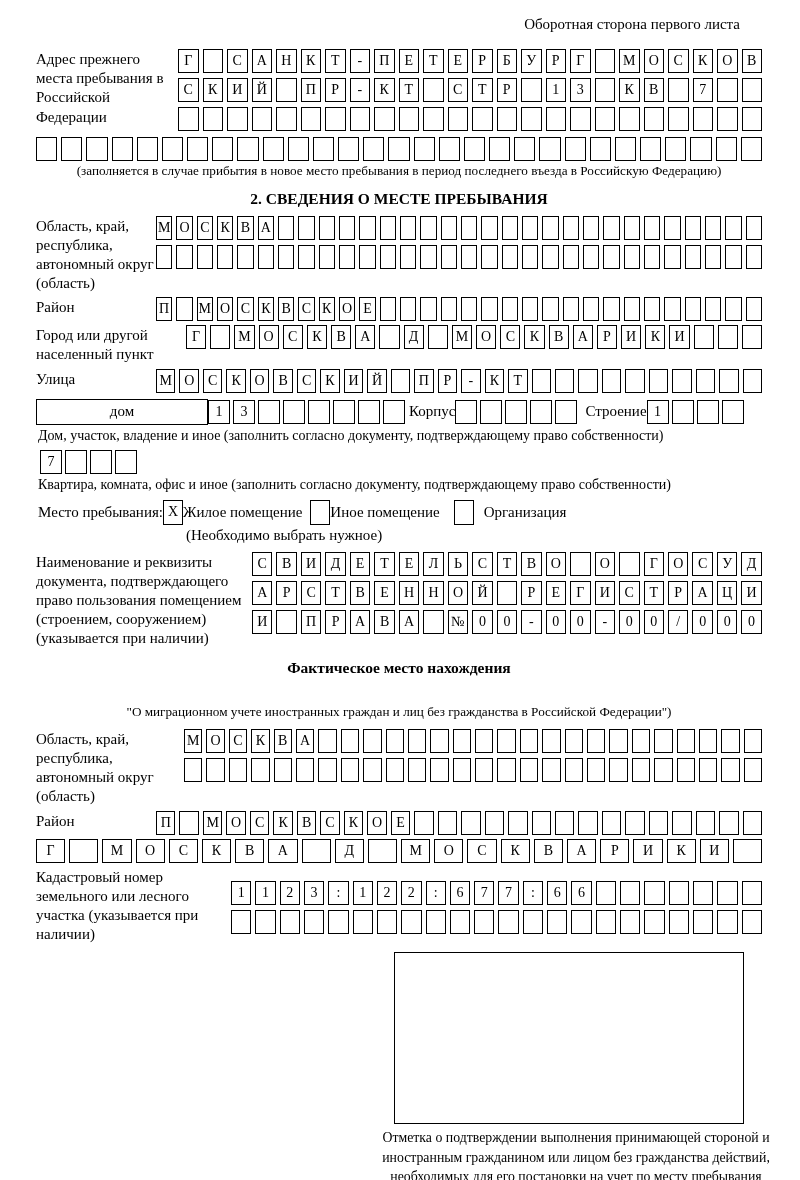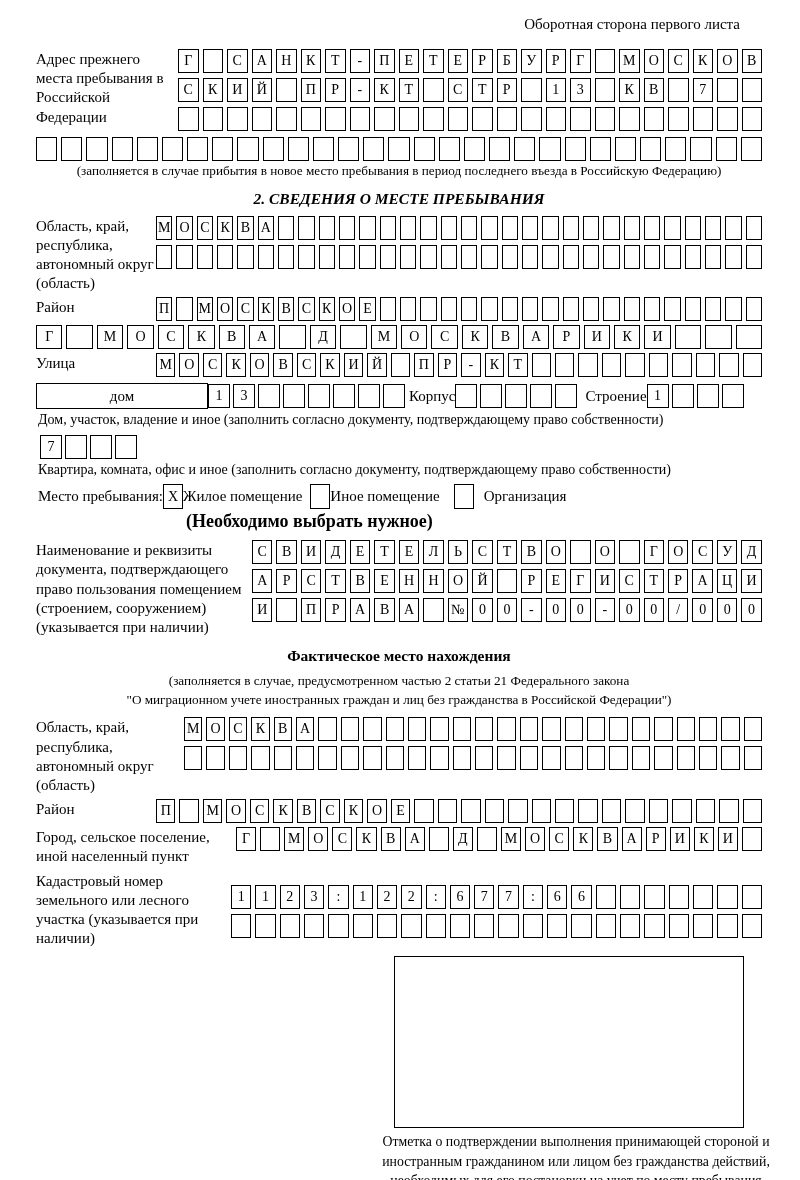--- a/index.html
+++ b/index.html
@@ -20,36 +20,36 @@
   .boxes { display:flex; gap:4px; width:100%; }
   .cell {
     flex:1 1 0; height:24px; border:1.5px solid #000;
     display:flex; align-items:center; justify-content:center;
     font-size:14px; line-height:1; overflow:hidden;
   }
   .cell.fixed { flex:0 0 auto; width:22px; }
 
   .fullrow { margin:6px 0 2px 0; }
   .note { font-size:13.2px; text-align:center; line-height:1.25; margin:2px 0 10px 0; }
-  .sec-title { text-align:center; font-weight:bold; font-size:15.5px; margin:4px 0 8px 0;font-style:italic; }
+  .sec-title { text-align:center; font-weight:bold; font-size:15.5px; margin:4px 0 8px 0; }
 
   .rectlabel {
     border:1.5px solid #000; height:26px; display:flex;
     align-items:center; justify-content:center;
   }
   .inline-row { display:flex; align-items:center; gap:0; margin-bottom:2px; }
   .inline-boxes { display:flex; gap:3px; }
   .small-note { font-size:14px; margin:1px 0 6px 2px; line-height:1.25; }
 
   .stay-row { display:flex; align-items:center; margin:6px 0 0 2px; }
   .cb {
     width:20px; height:25px; border:1.5px solid #000; flex:0 0 auto;
     display:flex; align-items:center; justify-content:center; font-size:14px;
   }
-  .stay-note { font-size:18px; margin:2px 0 8px 150px;font-weight:bold; }
+  .stay-note { font-size:15px; margin:2px 0 8px 150px; }
 
   .center-note { font-size:13.2px; text-align:center; line-height:1.45; margin-bottom:8px; }
   .fact-title { text-align:center; font-weight:bold; font-size:15.5px; margin:10px 0 6px 0; }
 
   .stamp-box {
     width:350px; height:172px; border:1.5px solid #000;
     margin:8px 0 4px 358px;
   }
   .stamp-caption {
     width:420px; margin-left:330px; text-align:center;
@@ -282,20 +282,21 @@
         <span class="cell"></span>
         <span class="cell"></span>
         <span class="cell"></span>
         <span class="cell"></span>
         <span class="cell"></span>
       </div>
   </div>
 </div>
 
 <div class="field mt2">
+  <div class="flabel" style="width:150px">Город или другой населенный пункт</div>
   <div class="rows">
     <div class="boxes">
         <span class="cell">Г</span>
         <span class="cell"></span>
         <span class="cell">М</span>
         <span class="cell">О</span>
         <span class="cell">С</span>
         <span class="cell">К</span>
         <span class="cell">В</span>
         <span class="cell">А</span>
@@ -474,21 +475,21 @@
         <span class="cell">/</span>
         <span class="cell">0</span>
         <span class="cell">0</span>
         <span class="cell">0</span>
       </div>
   </div>
 </div>
 
 <div class="fact-title">Фактическое место нахождения</div>
 <div class="center-note">
-  <span>(заполняется в случае, предусмотренном частью 2 статьи 21 Федерального закона</span><br>
+  <br>
   <span>"О миграционном учете иностранных граждан и лиц без гражданства в Российской Федерации")</span>
 </div>
 
 <div class="field">
   <div class="flabel" style="width:148px">Область, край, республика, автономный округ (область)</div>
   <div class="rows">
     <div class="boxes">
         <span class="cell">М</span>
         <span class="cell">О</span>
         <span class="cell">С</span>
@@ -575,21 +576,20 @@
         <span class="cell"></span>
         <span class="cell"></span>
         <span class="cell"></span>
         <span class="cell"></span>
         <span class="cell"></span>
       </div>
   </div>
 </div>
 
 <div class="field mt2">
-  <div class="flabel" style="width:200px">Город, сельское поселение, иной населенный пункт</div>
   <div class="rows">
     <div class="boxes">
         <span class="cell">Г</span>
         <span class="cell"></span>
         <span class="cell">М</span>
         <span class="cell">О</span>
         <span class="cell">С</span>
         <span class="cell">К</span>
         <span class="cell">В</span>
         <span class="cell">А</span>

